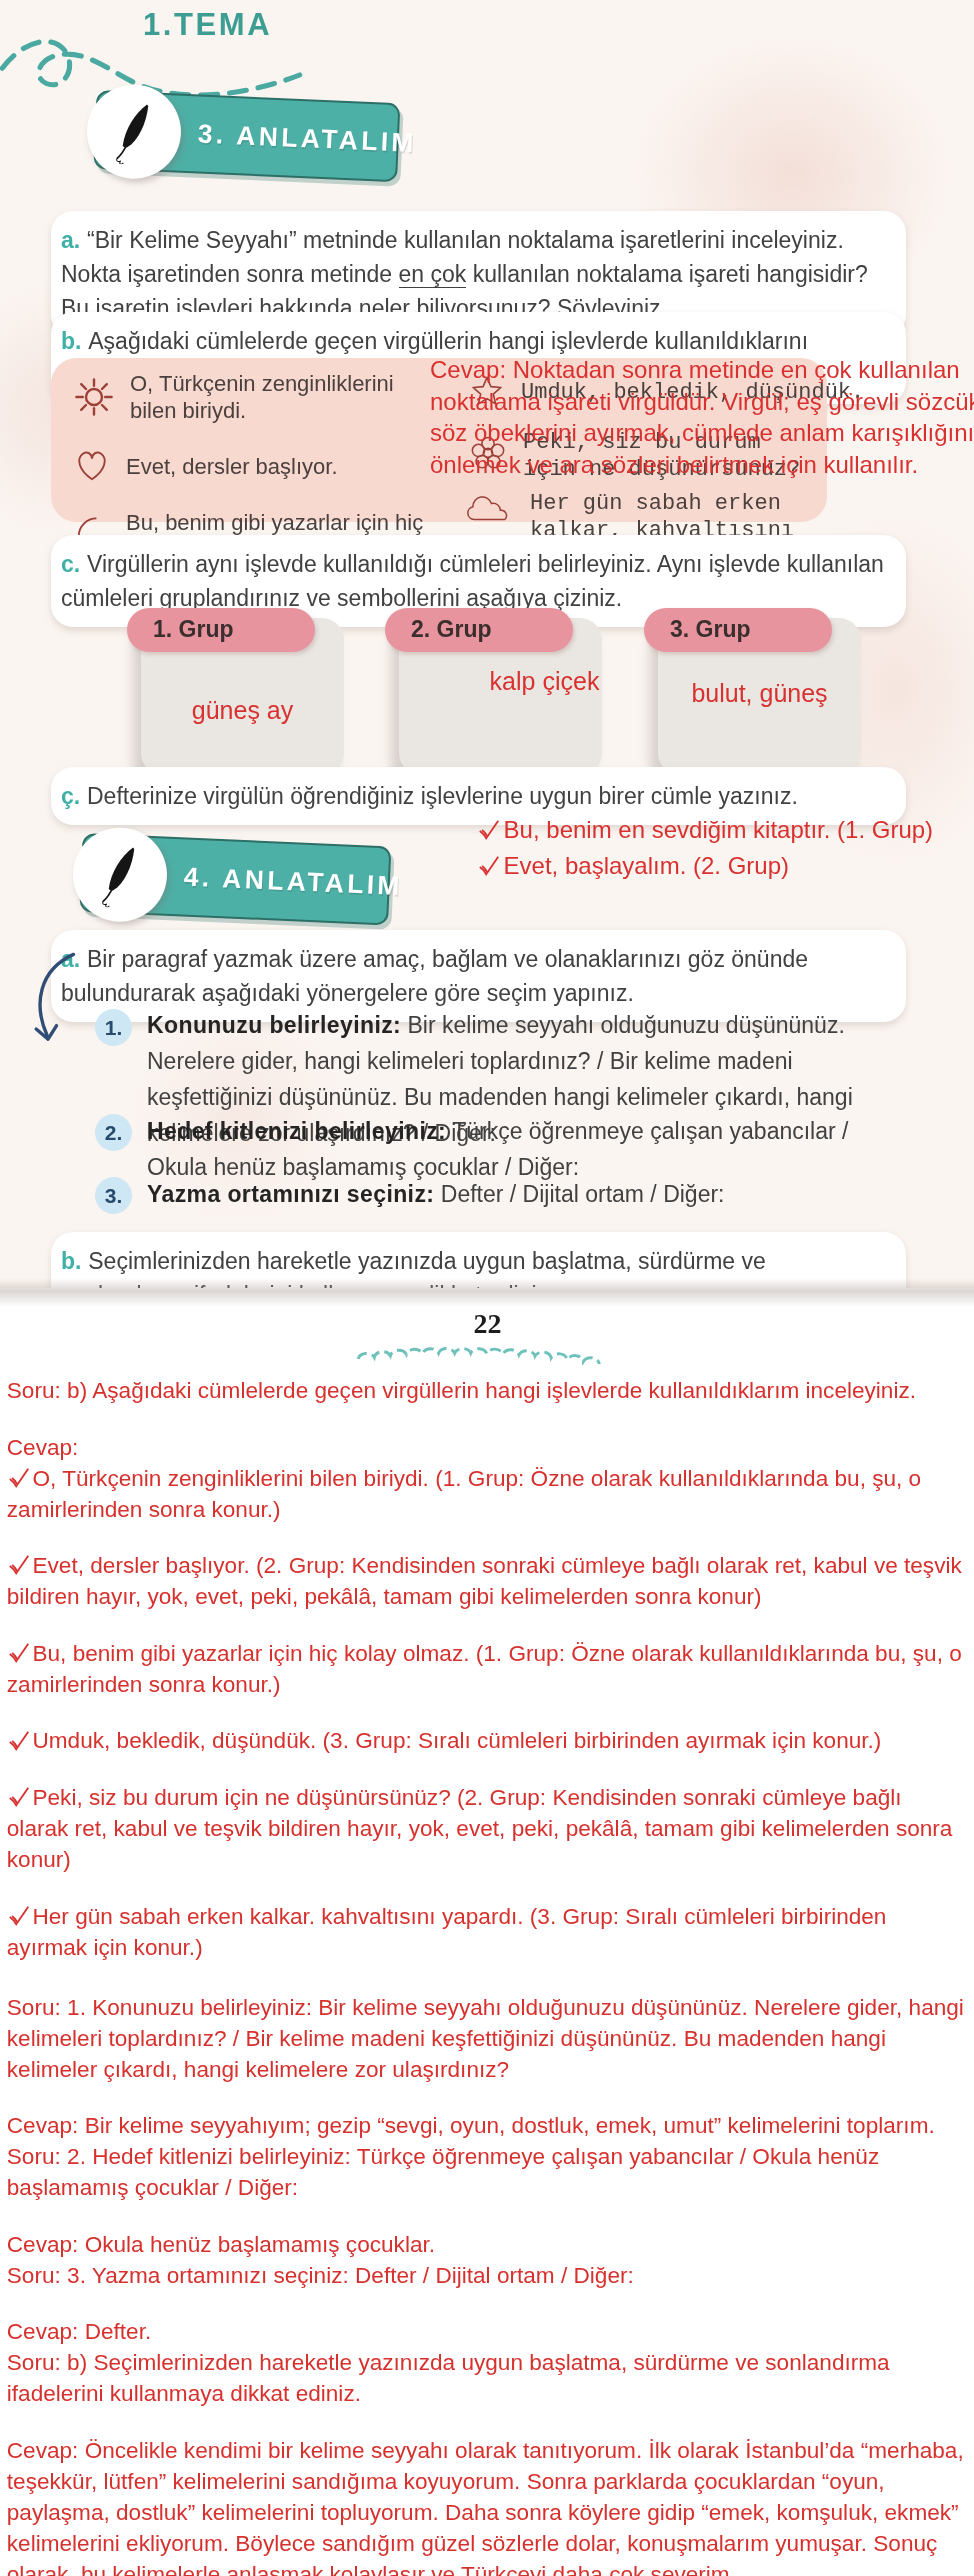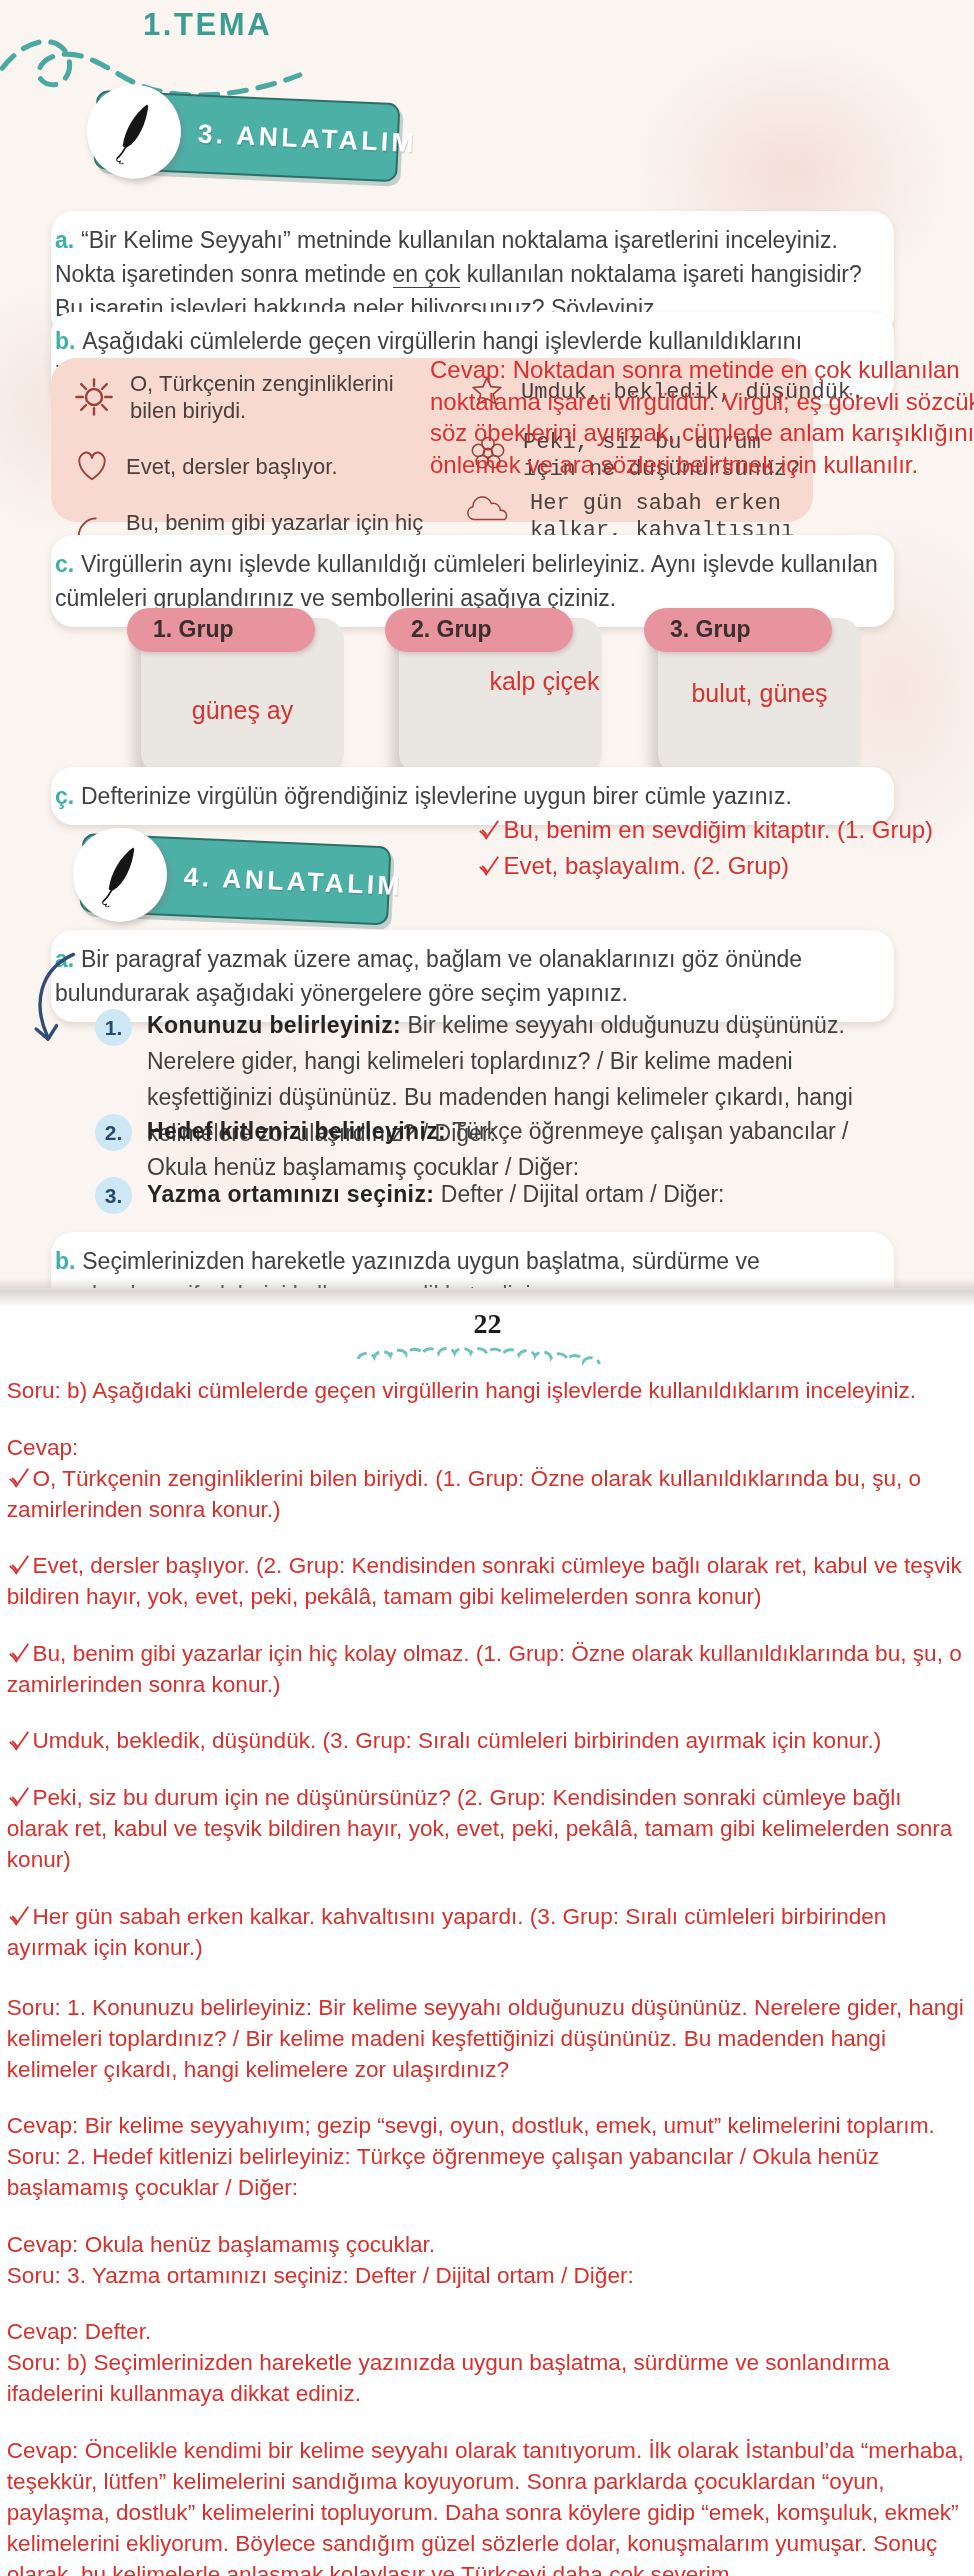--- a/index.html
+++ b/index.html
@@ -16,31 +16,31 @@
 
   .tema{position:absolute;left:143px;top:6.8px;font-size:31px;font-weight:800;letter-spacing:2.6px;color:#3d9d93;}
   .squiggle{position:absolute;left:0;top:24px;}
 
   .banner{position:absolute;height:75px;background:#4db0a6;border:2.6px solid #2c6f67;border-radius:12px;transform:rotate(2.5deg);transform-origin:left center;box-shadow:3.4px 4.3px 0 rgba(44,111,103,.28);display:flex;align-items:center;}
   .banner .btitle{color:#ffffff;font-weight:800;font-size:26.4px;letter-spacing:3.4px;margin-left:101px;white-space:nowrap;text-shadow:0.9px 1.7px 0 rgba(0,0,0,.12);}
   .quill-circle{position:absolute;left:-10.2px;top:50%;transform:translateY(-50%);width:94px;height:94px;background:#ffffff;border-radius:50%;box-shadow:2.6px 3.4px 6px rgba(120,110,105,.35);display:flex;align-items:center;justify-content:center;}
   .banner3{left:95px;top:90px;width:300px;}
   .banner4{left:81px;top:833px;width:305px;}
 
-  .tbox{position:absolute;background:#ffffff;border-radius:22px;padding:12px 4px;font-size:23px;line-height:34px;color:#414141;box-shadow:0 3.4px 7.7px rgba(185,170,164,.38);}
+  .tbox{position:absolute;background:#ffffff;border-radius:22px;padding:12px 10px;font-size:23px;line-height:34px;color:#414141;box-shadow:0 3.4px 7.7px rgba(185,170,164,.38);}
   .lbl{color:#3fb0a6;font-weight:700;margin-right:6.8px;}
   .ul{border-bottom:1.7px solid #414141;}
   .box-a3{left:51px;top:211px;width:835px;}
   .box-b3{left:51px;top:312px;width:835px;}
   .box-c{left:51px;top:535px;width:835px;}
   .box-c2{left:51px;top:767px;width:835px;}
   .box-a4{left:51px;top:930px;width:835px;}
   .box-b4{left:51px;top:1232px;width:835px;}
 
-  .pinkbox{position:absolute;left:51px;top:358px;width:762px;height:164px;background:#f8d9d0;border-radius:25.6px;}
+  .pinkbox{position:absolute;left:51px;top:358px;width:762px;height:164px;background:#f8d9d0;border-radius:25.6px;padding-left:14px;}
   .sym-col{position:absolute;top:12px;display:flex;flex-direction:column;}
   .sym-left{left:19px;width:375px;}
   .sym-right{left:414px;width:443px;font-family:Liberation Mono, monospace;}
   .sym-entry{display:flex;align-items:center;margin-bottom:15.3px;}
   .sym-entry.multiline{align-items:flex-start;margin-bottom:6.8px;}
   .sym-icon{flex:0 0 auto;margin-right:12px;}
   .sym-text{font-size:22px;line-height:27px;color:#4a403e;}
   .sym-left .sym-entry{margin-bottom:20.4px;}
 
   .overlay-answer{position:absolute;left:430px;top:354px;color:#d8312f;font-size:24px;line-height:31.5px;}

